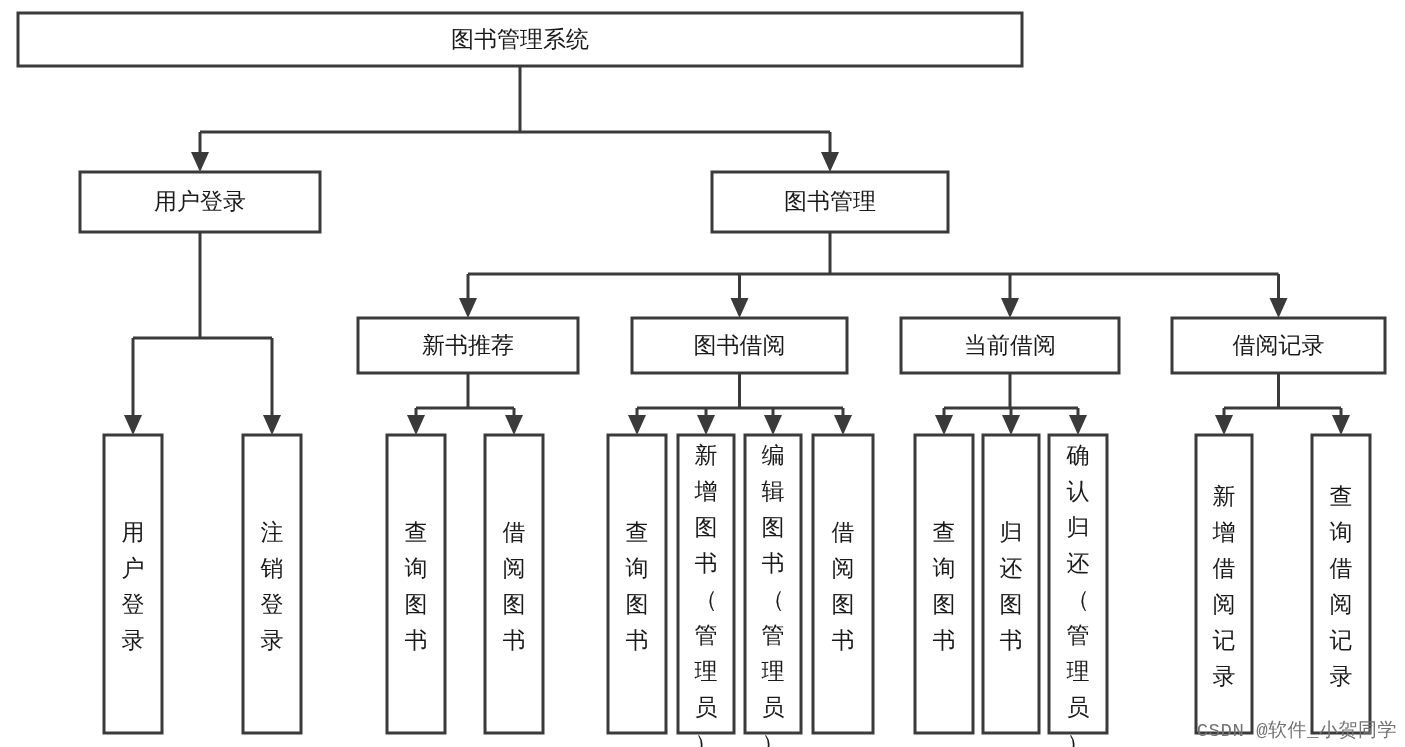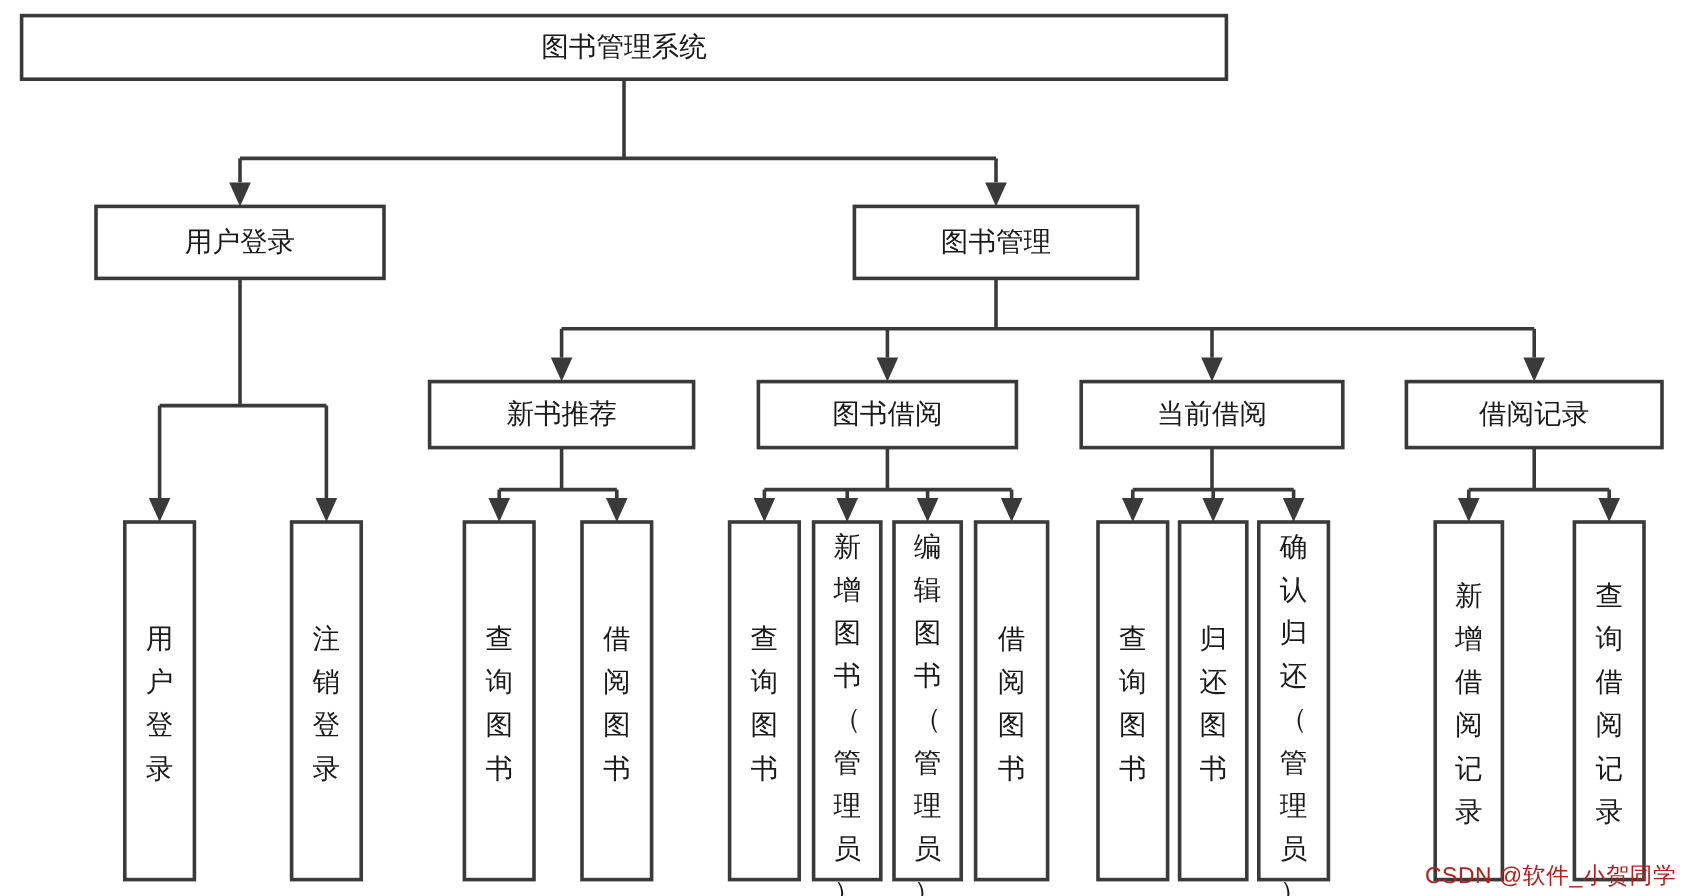--- a/index.html
+++ b/index.html
@@ -50,23 +50,23 @@
     fill: none;
   }
   .arrow-head {
     fill: #3a3a3a;
     stroke: none;
   }
   .watermark-text {
     position: absolute;
     right: 8px;
     bottom: 4px;
-    font-family: Liberation Sans, sans-serif;
+    font-family: Liberation Mono, monospace;
     font-size: 19px;
-    color: #b91c1c;
+    color: #737373;
     white-space: nowrap;
     letter-spacing: 0.5px;
     margin-top: 17px;
   }
 </style>
 </head>
 <body>
 
 <div id="diagram-root">
   <svg class="diagram-canvas" viewBox="0 0 1405 747">

